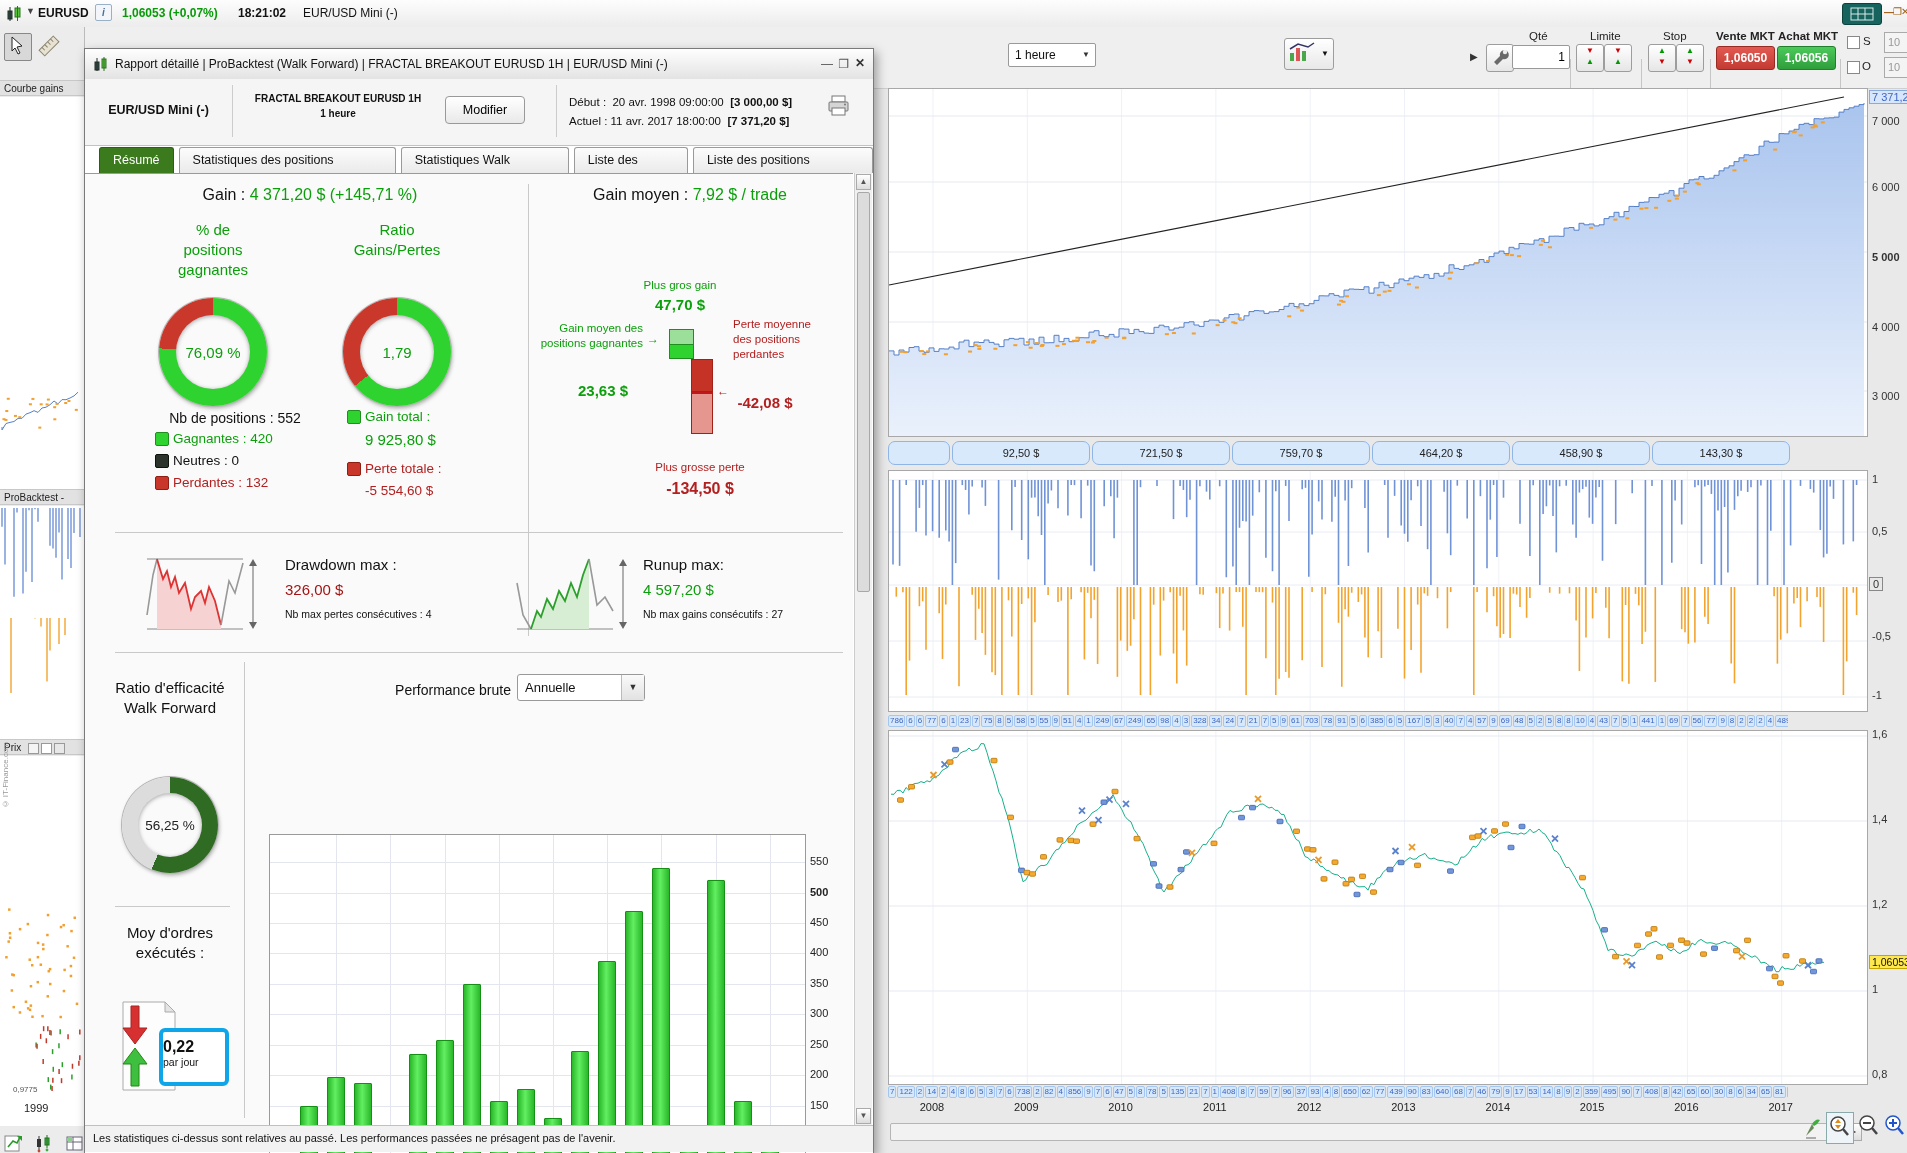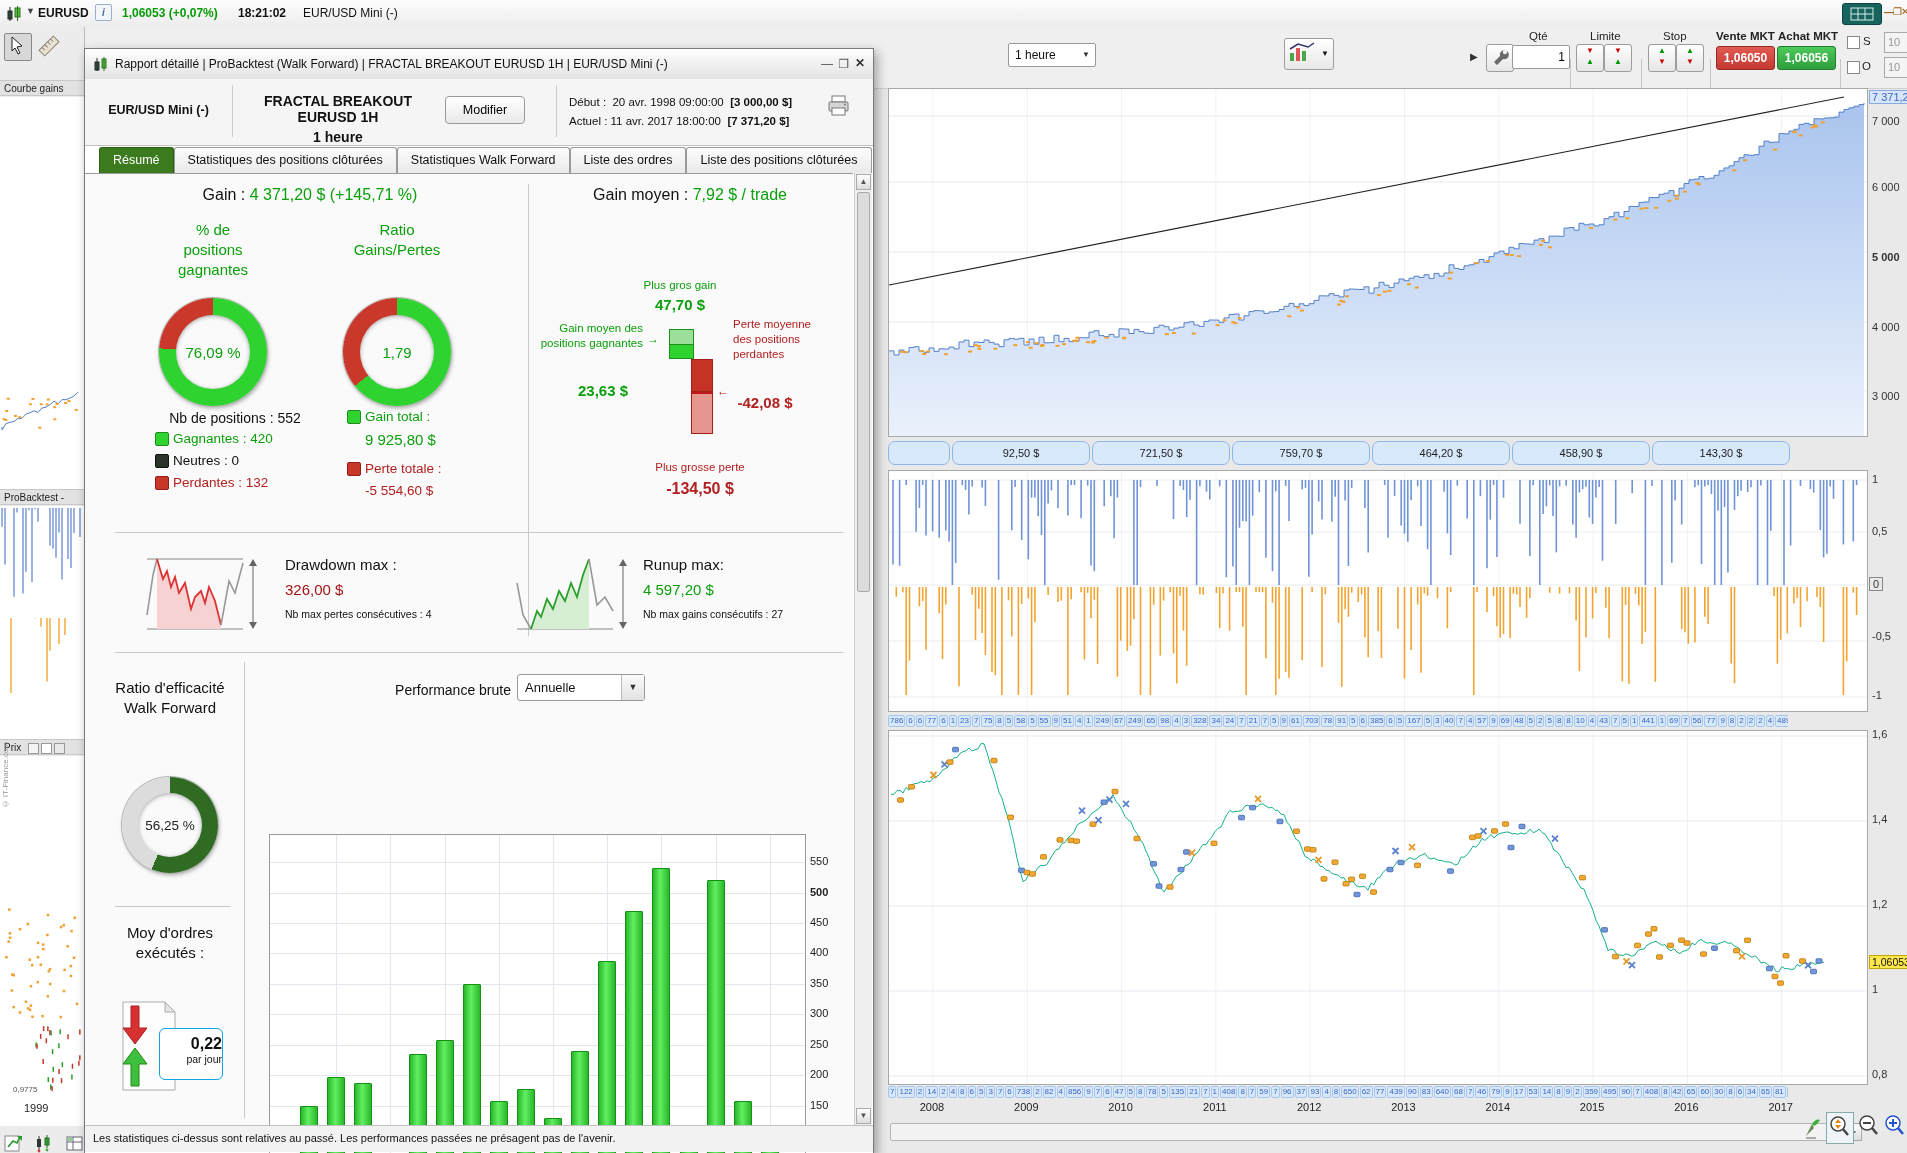--- a/index.html
+++ b/index.html
@@ -27,38 +27,38 @@
   .year-lab{position:absolute;top:0;width:44px;text-align:center;font-size:11px;color:#222}
   
   #leftcol{left:0;top:27px;width:84px;height:1126px;background:#ececec;border-right:1px solid #bbb}
   .lstrip{position:absolute;left:0;width:84px;height:16px;background:#e2e2e2;border-top:1px solid #c8c8c8;border-bottom:1px solid #c8c8c8;font-size:10px;line-height:15px;padding-left:4px;box-sizing:border-box;color:#222;white-space:nowrap;overflow:hidden}
   .lchart{position:absolute;left:0;width:84px;background:#fff}
   
   #dialog{left:84px;top:48px;width:788px;height:1104px;background:#ffffff;border:1px solid #7a7a7a;box-shadow:3px 4px 10px rgba(0,0,0,.35);z-index:10}
   #dlg-titlebar{position:absolute;left:0;top:0;width:100%;height:30px;background:linear-gradient(#fefefe,#e3e3e3);border-bottom:1px solid #c2c2c2;font-size:12px}
   #dlg-header{position:absolute;left:0;top:30px;width:100%;height:66px;background:#f5f5f5;border-bottom:1px solid #c2c2c2}
   .hdr-sep{position:absolute;top:6px;height:52px;width:1px;background:#ccc}
-  #dlg-tabs{position:absolute;left:14px;top:98px;height:32px;display:flex;}
+  #dlg-tabs{position:absolute;left:14px;top:98px;height:32px;display:flex;gap:5px}
   #dlg-tabs .tab{height:25px;line-height:25px;padding:0 13px;font-size:12.5px;background:linear-gradient(#fcfcfc,#eaeaea);border:1px solid #9a9a9a;border-bottom:none;border-radius:3px 3px 0 0;color:#111}
   #dlg-tabs .tab.active{background:#3c7a1e;color:#fff;border-color:#2d5e15}
   #dlg-content{position:absolute;left:0;top:124px;width:768px;height:952px;background:#fafafa;border-top:1px solid #9a9a9a}
   .vline{position:absolute;width:1px;background:#c9c9c9}
   .hline{position:absolute;height:1px;background:#c9c9c9}
   .g{color:#0b9f0b}.r{color:#b32020}
   .donut{position:absolute;border-radius:50%;box-shadow:0 0 0 1px #b5b5b5,1px 2px 4px rgba(0,0,0,.35)}
   .donut .hole{position:absolute;border-radius:50%;background:#fafafa;box-shadow:inset 0 1px 4px rgba(0,0,0,.35);display:flex;align-items:center;justify-content:center}
   .legend-sq{position:absolute;width:12px;height:12px;border-radius:2px}
   .sparkbox{position:absolute}
   #perf-plot{position:absolute;left:184px;top:660px;width:537px;height:376px;background:#fff;border:1px solid #9a9a9a;box-sizing:border-box;overflow:hidden}
   .perf-bar{position:absolute;width:18px;background:linear-gradient(90deg,#29b829,#62ef62 45%,#29b829);border:1px solid #149114;box-sizing:border-box;border-radius:1px}
   .ytick{position:absolute;left:725px;font-size:11px;color:#222}
   #dlg-status{position:absolute;left:0;top:1076px;width:100%;height:27px;background:#f2f2f2;border-top:1px solid #c0c0c0;font-size:11px;line-height:25px;padding-left:8px;box-sizing:border-box}
   #dlg-scroll{position:absolute;left:769px;top:124px;width:18px;height:952px;background:#f0f0f0;border-left:1px solid #ccc;box-sizing:border-box}
   .scroll-btn{position:absolute;left:1px;width:15px;height:16px;background:linear-gradient(#fff,#ddd);border:1px solid #aaa;box-sizing:border-box;font-size:8px;text-align:center;line-height:14px;color:#555}
-  .valuebox{position:absolute;background:#fff;border:1px solid #0ea5e9;border-radius:6px;text-align:right}
+  .valuebox{position:absolute;background:#fff;border:4px solid #0ea5e9;border-radius:6px;text-align:left}
   .arrow-note{font-size:11.5px;line-height:15px}
   .bigval{font-weight:bold;font-size:15px}
 </style>
 </head>
 <body>
 
 <div id="screen">
 
   <div class="abs" id="titlebar">
     <svg class="tb" style="left:6px;top:5px" width="17" height="17">
@@ -1078,21 +1078,21 @@
           <line x1="11" y1="1" x2="11" y2="15" stroke="#2e7020"></line>
         </svg>
       <span style="position:absolute;left:30px;top:8px">Rapport détaillé | ProBacktest (Walk Forward) | FRACTAL BREAKOUT EURUSD 1H | EUR/USD Mini (-)</span>
       <span style="position:absolute;right:40px;top:8px;color:#555">—</span>
       <span style="position:absolute;right:24px;top:8px;color:#555">❐</span>
       <span style="position:absolute;right:8px;top:7px;color:#333;font-weight:bold">✕</span>
     </div>
     <div id="dlg-header">
       <div class="abs" style="left:0;top:24px;width:147px;text-align:center;font-weight:bold;font-size:12.5px">EUR/USD Mini (-)</div>
       <div class="hdr-sep" style="left:147px"></div>
-      <div class="abs" style="left:150px;top:14px;width:206px;text-align:center;font-weight:bold;font-size:14px">
+      <div class="abs" style="left:150px;top:14px;width:206px;text-align:center;font-weight:bold;font-size:10px">
         <div>FRACTAL BREAKOUT EURUSD 1H</div>
         <div style="margin-top:4px">1 heure</div>
       </div>
       <button class="abs" style="left:360px;top:17px;width:80px;height:28px;background:linear-gradient(#fff,#e9e9e9);border:1px solid #999;border-radius:4px;font-size:12.5px;font-family:inherit">Modifier</button>
       <div class="hdr-sep" style="left:471px"></div>
       <div class="abs" style="left:484px;top:14px;font-size:11.5px;line-height:19px">
         <div><span>Début :</span>&nbsp; <span>20 avr. 1998 09:00:00</span>&nbsp; <b>[3 000,00 $]</b></div>
         <div><span>Actuel :</span> <span>11 avr. 2017 18:00:00</span>&nbsp; <b>[7 371,20 $]</b></div>
       </div>
       <svg class="abs" style="left:742px;top:16px" width="24" height="22">

